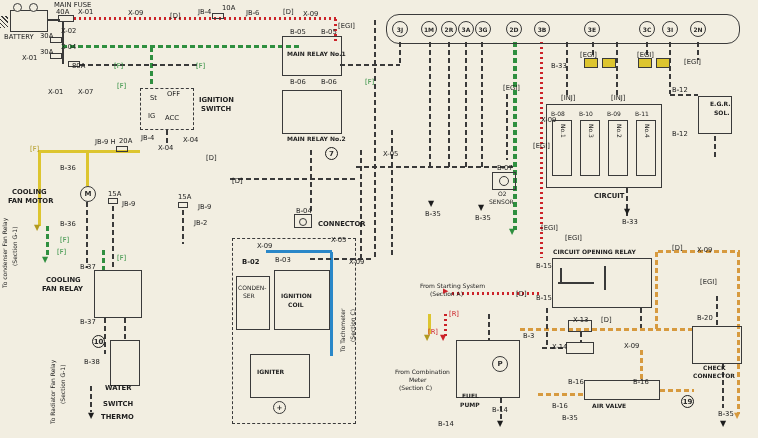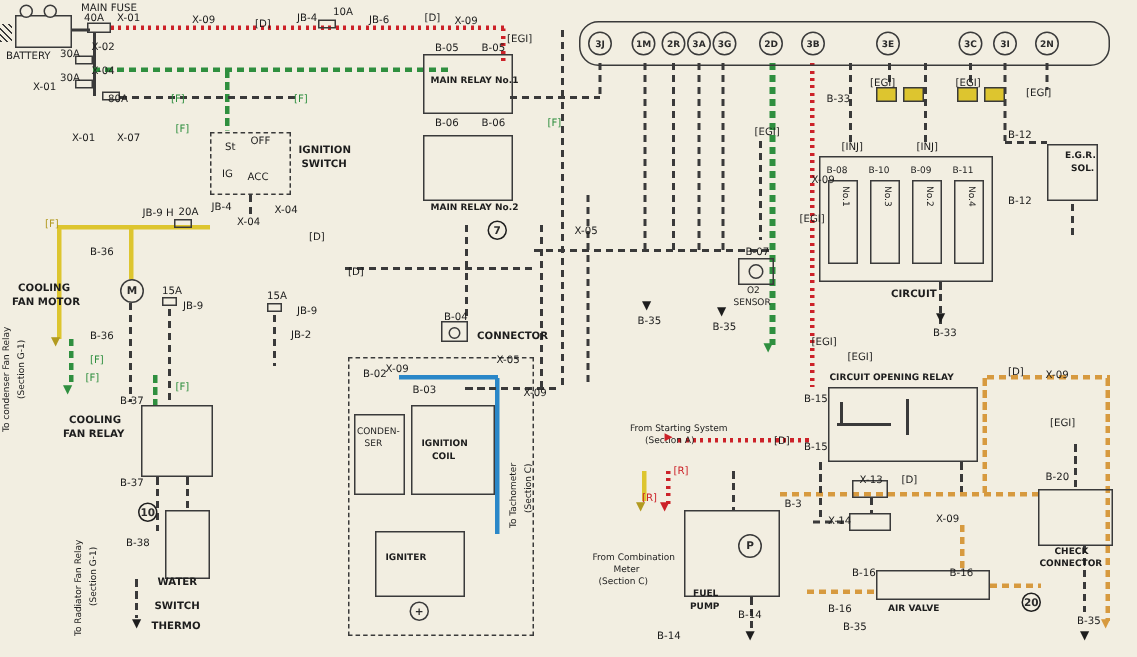--- a/index.html
+++ b/index.html
@@ -142,21 +142,21 @@
     <div class="circ" style="left: 690px; top: 21px; width: 16px; height: 16px; font-size: 6px;">2N</div>
     <div class="circ" style="left: 80px; top: 186px; width: 16px; height: 16px;">M</div>
     <div class="circ" style="left: 492px; top: 356px; width: 16px; height: 16px;">P</div>
     <div class="circ" style="left: 499px; top: 176px; width: 10px; height: 10px;"></div>
     <div class="circ" style="left: 273px; top: 401px; width: 13px; height: 13px;">+</div>
     <div class="circ" style="left: 13px; top: 3px; width: 9px; height: 9px;"></div>
     <div class="circ" style="left: 29px; top: 3px; width: 9px; height: 9px;"></div>
     <div class="circ" style="left: 299px; top: 218px; width: 8px; height: 8px;"></div>
     <div class="cnum" style="left: 325px; top: 147px;">7</div>
     <div class="cnum" style="left: 92px; top: 335px;">10</div>
-    <div class="cnum" style="left: 681px; top: 395px;">20</div>
+    <div class="cnum" style="left: 681px; top: 395px;">19</div>
     <div class="lbl" style="left: 4px; top: 34px;">BATTERY</div>
     <div class="lbl" style="left: 54px; top: 2px;">MAIN FUSE</div>
     <div class="lbl" style="left: 56px; top: 9px;">40A</div>
     <div class="lbl" style="left: 78px; top: 9px;">X-01</div>
     <div class="lbl" style="left: 128px; top: 10px;">X-09</div>
     <div class="lbl" style="left: 170px; top: 13px;">[D]</div>
     <div class="lbl" style="left: 198px; top: 9px;">JB-4</div>
     <div class="lbl" style="left: 222px; top: 5px;">10A</div>
     <div class="lbl" style="left: 246px; top: 10px;">JB-6</div>
     <div class="lbl" style="left: 283px; top: 9px;">[D]</div>
@@ -207,21 +207,21 @@
     <div class="lbl b" style="left: 105px; top: 385px;">WATER</div>
     <div class="lbl b" style="left: 101px; top: 414px;">THERMO</div>
     <div class="lbl b" style="left: 103px; top: 401px;">SWITCH</div>
     <div class="lbl" style="left: 2px; top: 288px; font-size: 6px; transform: rotate(-90deg); transform-origin: left top;">To condenser Fan Relay</div>
     <div class="lbl" style="left: 12px; top: 266px; font-size: 6px; transform: rotate(-90deg); transform-origin: left top;">(Section G-1)</div>
     <div class="lbl" style="left: 50px; top: 424px; font-size: 6px; transform: rotate(-90deg); transform-origin: left top;">To Radiator Fan Relay</div>
     <div class="lbl" style="left: 60px; top: 404px; font-size: 6px; transform: rotate(-90deg); transform-origin: left top;">(Section G-1)</div>
     <div class="lbl" style="left: 340px; top: 352px; font-size: 6px; transform: rotate(-90deg); transform-origin: left top;">To Tachometer</div>
     <div class="lbl" style="left: 350px; top: 342px; font-size: 6px; transform: rotate(-90deg); transform-origin: left top;">(Section C)</div>
     <div class="lbl" style="left: 257px; top: 243px;">X-09</div>
-    <div class="lbl" style="left: 242px; top: 246px;">B-02</div>
+    <div class="lbl" style="left: 242px; top: 259px; font-weight: bold;">B-02</div>
     <div class="lbl" style="left: 275px; top: 257px;">B-03</div>
     <div class="lbl" style="left: 238px; top: 285px; font-size: 6px;">CONDEN-</div>
     <div class="lbl" style="left: 243px; top: 293px; font-size: 6px;">SER</div>
     <div class="lbl b" style="left: 281px; top: 293px; font-size: 6px;">IGNITION</div>
     <div class="lbl b" style="left: 288px; top: 302px; font-size: 6px;">COIL</div>
     <div class="lbl b" style="left: 257px; top: 369px; font-size: 6px;">IGNITER</div>
     <div class="lbl" style="left: 296px; top: 208px;">B-04</div>
     <div class="lbl b" style="left: 318px; top: 221px;">CONNECTOR</div>
     <div class="lbl" style="left: 331px; top: 237px;">X-05</div>
     <div class="lbl" style="left: 349px; top: 259px;">X-09</div>

